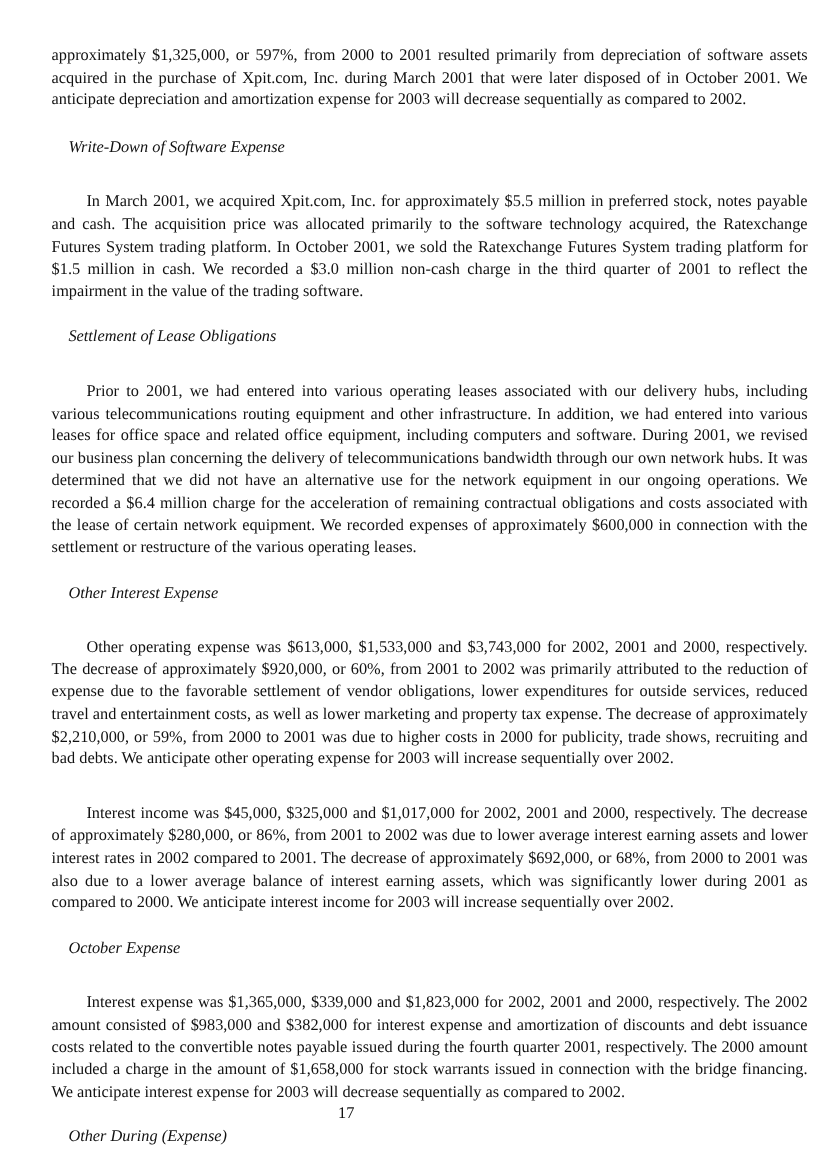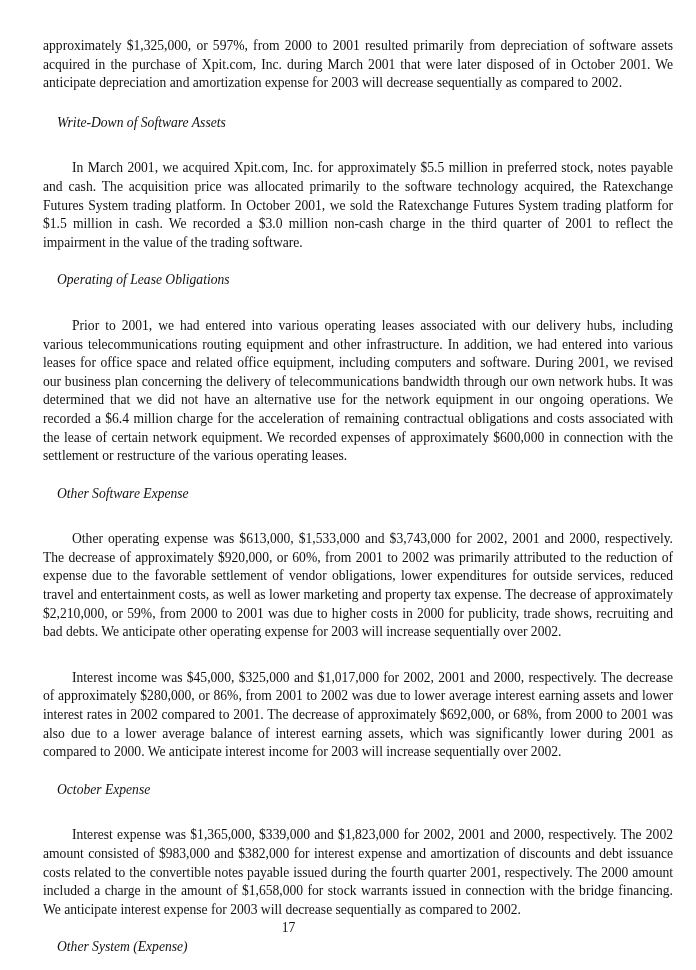--- a/index.html
+++ b/index.html
@@ -17,31 +17,31 @@
   .s3 { margin-top: 19px; }
   .s4 { margin-top: 27px; }
   .pagenum { position: absolute; top: 919px; left: 0; width: 577px; text-align: center; }
 </style>
 </head>
 <body>
 
 <div class="page">
   <p>approximately $1,325,000, or 597%, from 2000 to 2001 resulted primarily from depreciation of software assets acquired in the purchase of Xpit.com, Inc. during March 2001 that were later disposed of in October 2001. We anticipate depreciation and amortization expense for 2003 will decrease sequentially as compared to 2002.</p>
 
-  <p class="heading s1">Write-Down of Software Assets</p>
+  <p class="heading s1">Write-Down of Software Expense</p>
   <p class="indent s2">In March 2001, we acquired Xpit.com, Inc. for approximately $5.5 million in preferred stock, notes payable and cash. The acquisition price was allocated primarily to the software technology acquired, the Ratexchange Futures System trading platform. In October 2001, we sold the Ratexchange Futures System trading platform for $1.5 million in cash. We recorded a $3.0 million non-cash charge in the third quarter of 2001 to reflect the impairment in the value of the trading software.</p>
 
-  <p class="heading s3">Operating of Lease Obligations</p>
+  <p class="heading s3">Settlement of Lease Obligations</p>
   <p class="indent s4">Prior to 2001, we had entered into various operating leases associated with our delivery hubs, including various telecommunications routing equipment and other infrastructure. In addition, we had entered into various leases for office space and related office equipment, including computers and software. During 2001, we revised our business plan concerning the delivery of telecommunications bandwidth through our own network hubs. It was determined that we did not have an alternative use for the network equipment in our ongoing operations. We recorded a $6.4 million charge for the acceleration of remaining contractual obligations and costs associated with the lease of certain network equipment. We recorded expenses of approximately $600,000 in connection with the settlement or restructure of the various operating leases.</p>
 
-  <p class="heading s3">Other Software Expense</p>
+  <p class="heading s3">Other Interest Expense</p>
   <p class="indent s4">Other operating expense was $613,000, $1,533,000 and $3,743,000 for 2002, 2001 and 2000, respectively. The decrease of approximately $920,000, or 60%, from 2001 to 2002 was primarily attributed to the reduction of expense due to the favorable settlement of vendor obligations, lower expenditures for outside services, reduced travel and entertainment costs, as well as lower marketing and property tax expense. The decrease of approximately $2,210,000, or 59%, from 2000 to 2001 was due to higher costs in 2000 for publicity, trade shows, recruiting and bad debts. We anticipate other operating expense for 2003 will increase sequentially over 2002.</p>
 
   <p class="indent s4">Interest income was $45,000, $325,000 and $1,017,000 for 2002, 2001 and 2000, respectively. The decrease of approximately $280,000, or 86%, from 2001 to 2002 was due to lower average interest earning assets and lower interest rates in 2002 compared to 2001. The decrease of approximately $692,000, or 68%, from 2000 to 2001 was also due to a lower average balance of interest earning assets, which was significantly lower during 2001 as compared to 2000. We anticipate interest income for 2003 will increase sequentially over 2002.</p>
 
   <p class="heading s3">October Expense</p>
   <p class="indent s4">Interest expense was $1,365,000, $339,000 and $1,823,000 for 2002, 2001 and 2000, respectively. The 2002 amount consisted of $983,000 and $382,000 for interest expense and amortization of discounts and debt issuance costs related to the convertible notes payable issued during the fourth quarter 2001, respectively. The 2000 amount included a charge in the amount of $1,658,000 for stock warrants issued in connection with the bridge financing. We anticipate interest expense for 2003 will decrease sequentially as compared to 2002.</p>
 
-  <p class="heading s3">Other System (Expense)</p>
+  <p class="heading s3">Other During (Expense)</p>
   <p class="indent s4" style="text-align-last: justify;">Other income was $51,000 during 2002, while other expense was $1,395,000 and $1,823,000 for 1998 and 2000, respectively. The 2002 amount includes a gain on sale of networking equipment and a favorable settlement</p>
 </div>
 
 <div class="pagenum">17</div>
 
 </body></html>

